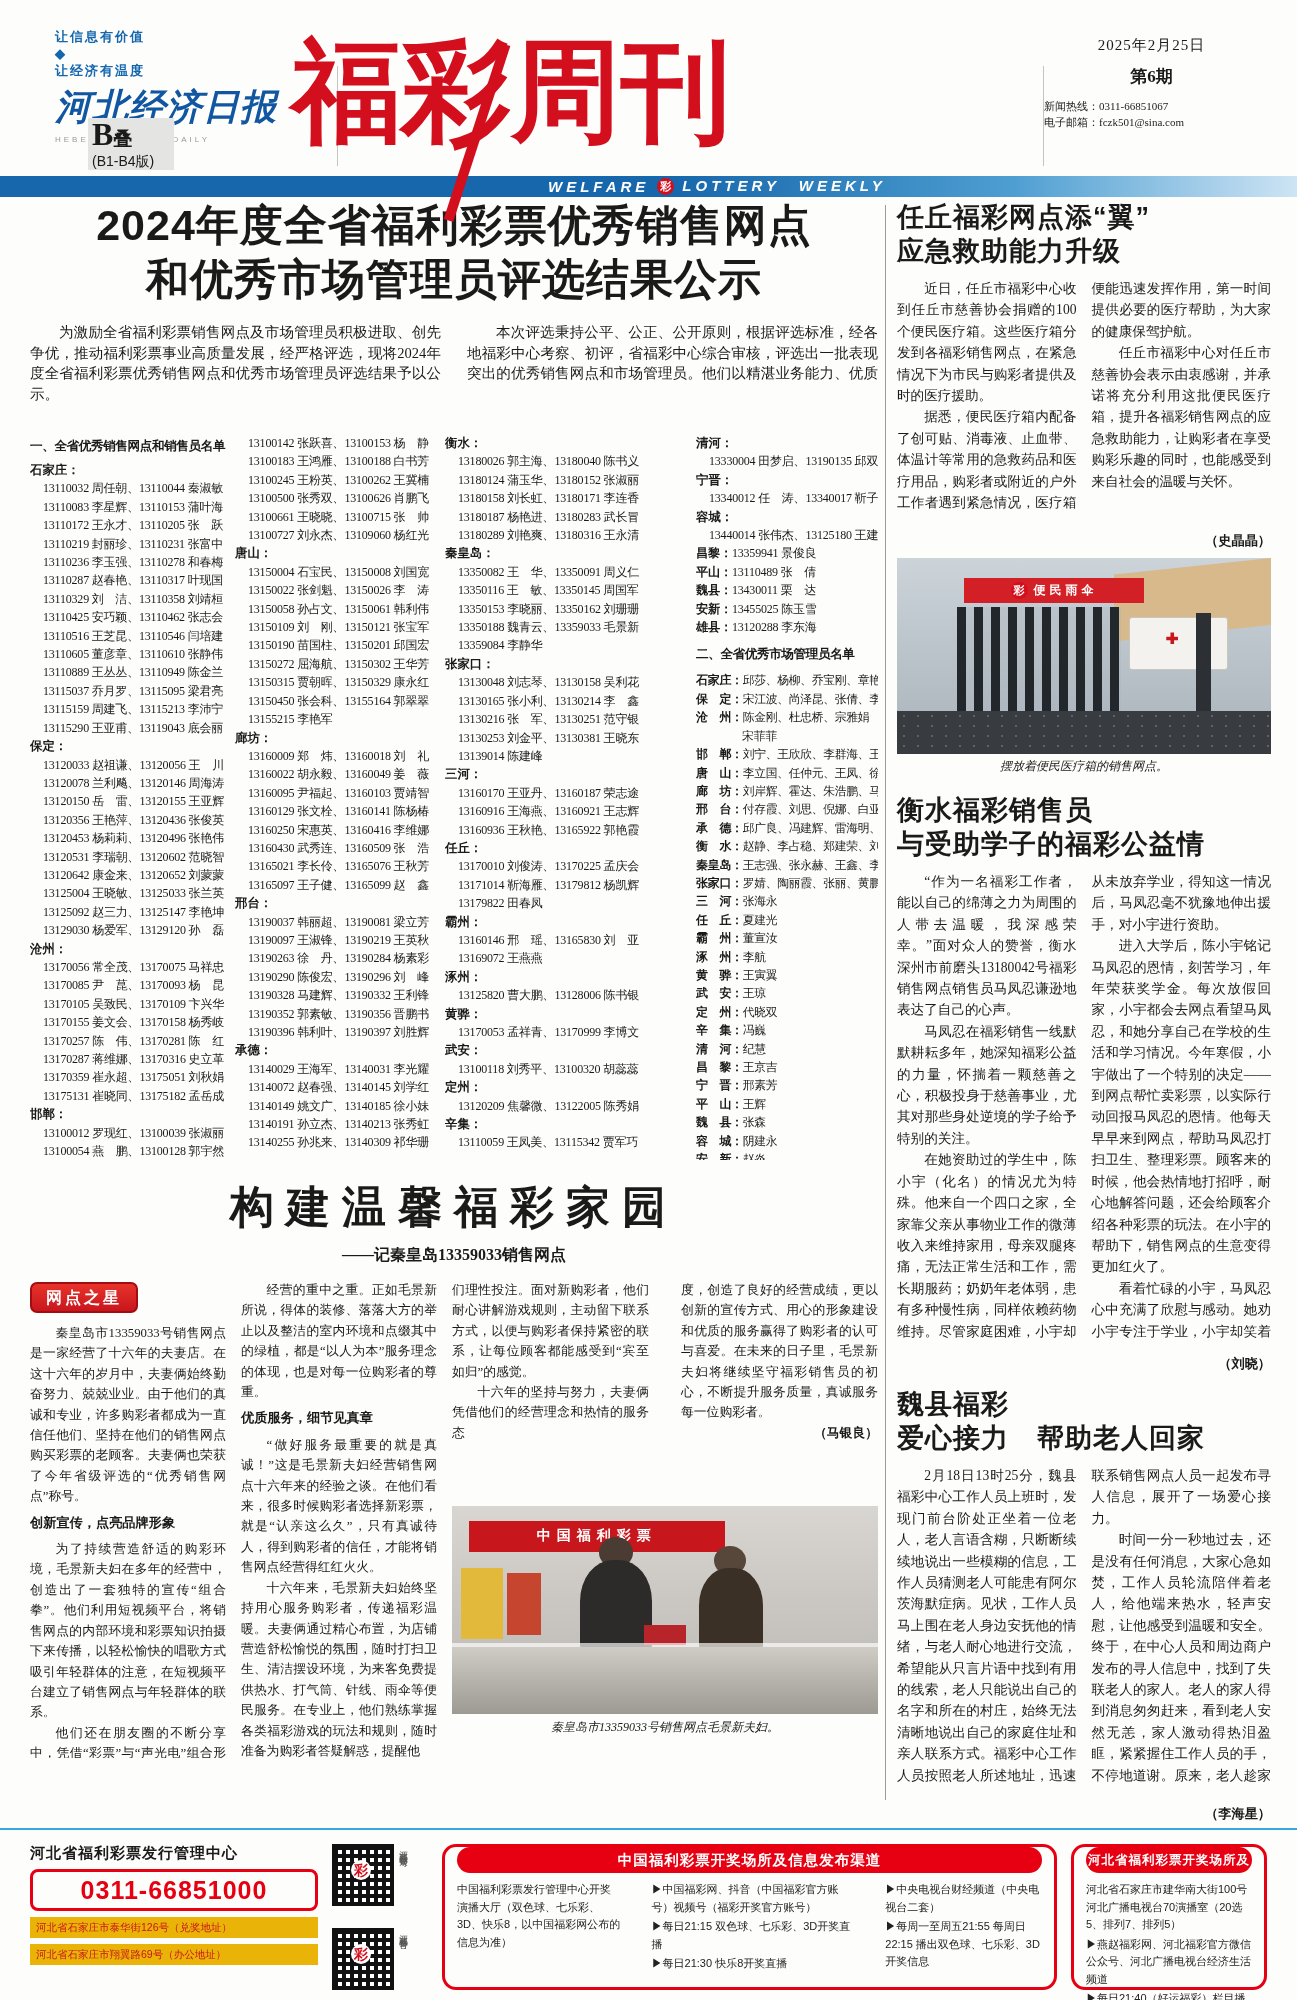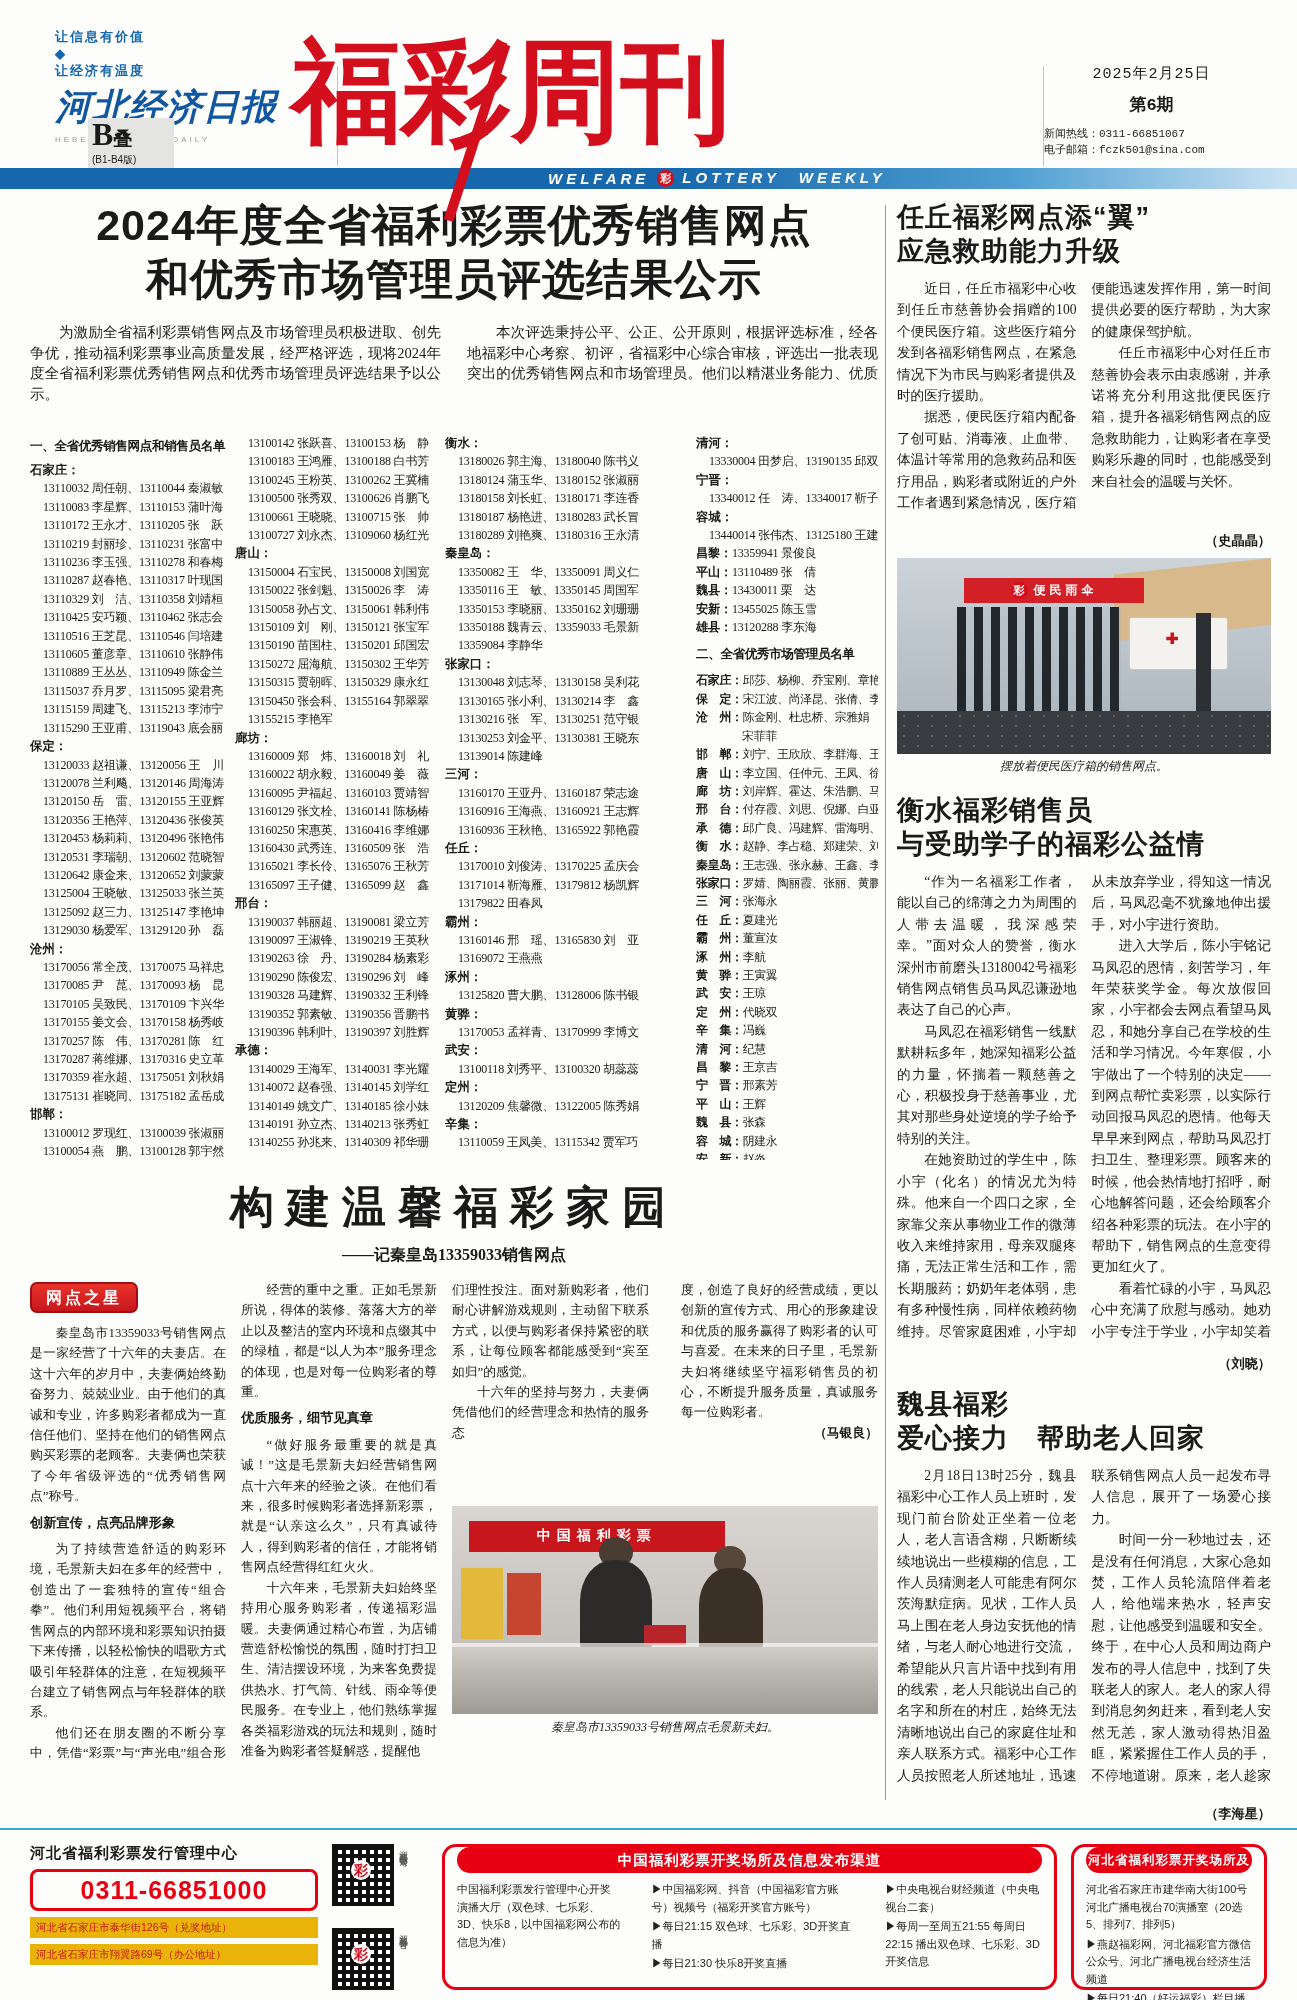--- a/index.html
+++ b/index.html
@@ -9,34 +9,34 @@
   .hdr{position:absolute;left:0;top:0;width:1297px;height:168px;}
   .logo-block{position:absolute;left:55px;top:28px;width:250px;}
   .slogan{font-family:"Liberation Sans",sans-serif;color:#1467ae;font-size:13px;font-weight:bold;
           letter-spacing:2px;line-height:17px;}
   .paper-name{font-family:"Liberation Serif",serif;color:#1156a0;font-size:36px;font-weight:bold;
           font-style:italic;letter-spacing:1px;margin-top:4px;white-space:nowrap;}
   .paper-en{font-family:"Liberation Sans",sans-serif;color:#9a9a9a;font-size:8px;letter-spacing:3px;margin-top:3px;}
   .bbox{position:absolute;left:88px;top:118px;width:78px;height:48px;background:#e4e4e2;text-align:left;padding:2px 4px;}
   .bbox .b1{font-family:"Liberation Serif",serif;font-weight:bold;font-size:30px;line-height:28px;}
   .bbox .b1 span{font-size:19px;}
-  .bbox .b2{font-family:"Liberation Sans",sans-serif;font-size:10px;}
+  .bbox .b2{font-family:"Liberation Sans",sans-serif;font-size:14px;}
   .masthead{position:absolute;left:287px;top:28px;width:460px;height:135px;
             font-family:"Liberation Sans",sans-serif;font-weight:900;color:#d30f1e;
             font-size:112px;line-height:128px;letter-spacing:0px;white-space:nowrap;transform:scaleX(.98);}
   .mast-slash{position:absolute;left:472px;top:40px;width:10px;height:185px;background:#d30f1e;
               transform:rotate(18deg);z-index:5;}
   .hdr .vline{position:absolute;top:66px;width:1px;height:100px;background:#c4c4c4;}
-  .dateinfo{position:absolute;right:38px;top:64px;width:215px;text-align:center;
-            font-family:Liberation Mono, monospace;}
+  .dateinfo{position:absolute;right:38px;top:36px;width:215px;text-align:center;
+            font-family:Liberation Serif, serif;}
   .d-date{font-size:15px;letter-spacing:1px;}
   .d-issue{font-size:17px;font-weight:bold;margin-top:10px;}
   .d-small{font-size:11px;color:#222;margin-top:10px;text-align:left;line-height:16px;}
   
-  .bluebar{position:absolute;left:0;top:168px;width:1297px;height:21px;
+  .bluebar{position:absolute;left:0;top:176px;width:1297px;height:21px;
            background:linear-gradient(90deg,#1767ac 0%,#1767ac 52%,#4e9ed2 78%,#cde4f4 100%);}
   .bluebar-inner{position:absolute;left:548px;top:1px;color:#fff;font-family:"Liberation Sans",sans-serif;
            font-weight:bold;font-style:italic;font-size:15px;letter-spacing:4px;display:flex;align-items:center;gap:8px;}
   .cp-logo{display:inline-block;width:17px;height:17px;border-radius:50%;background:#d30f1e;color:#fff;
            font-size:11px;line-height:17px;text-align:center;font-style:normal;letter-spacing:0;}
   
   .left-main{position:absolute;left:30px;top:198px;width:848px;}
   .vrule{position:absolute;left:885px;top:205px;width:1px;height:1595px;background:#9a9a9a;}
   .right-main{position:absolute;left:897px;top:200px;width:374px;}
   

